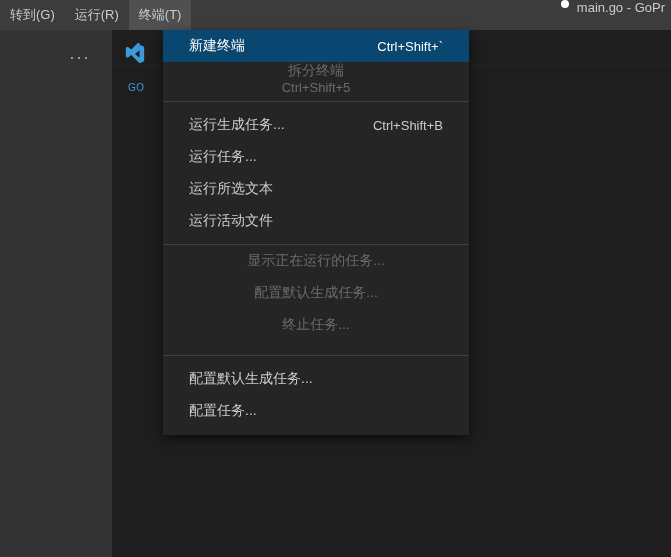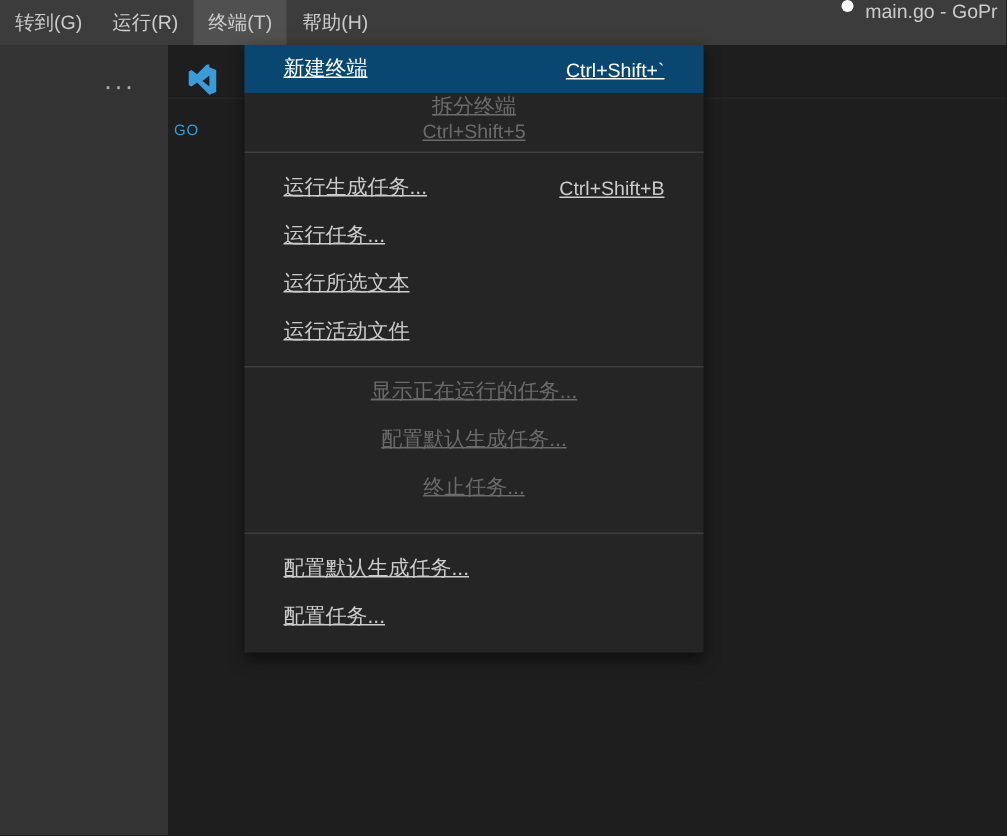--- a/index.html
+++ b/index.html
@@ -13,43 +13,42 @@
   .dirty-dot { width: 8px; height: 8px; border-radius: 50%; background: #fff; margin-right: 8px; }
   
   .body-area { position: absolute; top: 30px; left: 0; right: 0; bottom: 0; display: flex; background: #1e1e1e; }
   
   .activitybar { width: 112px; background: #333333; }
   .activitybar .dots { text-align: right; padding: 18px 22px 0 0; color: #aaa; font-size: 18px; letter-spacing: 1px; line-height: 1; }
   
   .editor-area { flex: 1; background: #1e1e1e; position: relative; }
   .tab-row { height: 36px; display: flex; align-items: flex-end; padding-left: 8px; border-bottom: 1px solid #252526; }
   .vs-icon { width: 22px; height: 22px; position: relative; margin: 10px 0 0 4px; }
-  .go-label { position: absolute; top: 52px; left: 4px; font-size: 10px; font-weight: 400; color: #3b9bd9; letter-spacing: 0.5px; }
+  .go-label { position: absolute; top: 52px; left: 16px; font-size: 10px; font-weight: 400; color: #3b9bd9; letter-spacing: 0.5px; }
   
   .gutter { position: absolute; left: 0; top: 88px; width: 104px; text-align: right; padding-right: 30px; }
   .line-number { color: #c97b7b; font-size: 15px; }
   
   
   .dropdown { position: absolute; top: 30px; left: 163px; width: 306px; background: #252526; box-shadow: 0 4px 10px rgba(0,0,0,0.6); padding-bottom: 8px; }
   .dropdown ul { list-style: none; }
-  .dropdown li { display: flex; align-items: center; height: 32px; padding: 0 26px; font-size: 14px; text-decoration: underline; }
+  .dropdown li { display: flex; align-items: center; height: 32px; padding: 0 26px; font-size: 14px; }
   .dropdown li.highlight { background: #094771; color: #fff; }
   .dropdown li.disabled { color: #6b6b6b; flex-direction: column; }
   .dropdown li .label { flex: 1; }
   .dropdown li .shortcut { font-size: 13px; }
   .dropdown .sep { height: 1px; background: #3e3e3e; margin: 7px 0; }
 </style>
 </head>
 <body>
 
 <div class="menubar" id="menubar">
     <div class="menubar-item">转到(G)</div>
     <div class="menubar-item">运行(R)</div>
     <div class="menubar-item active">终端(T)</div>
-    <div class="menubar-item">帮助(H)</div>
   </div>
 
 <div class="title-area">
   <span class="dirty-dot"></span>
   <span>main.go - GoPr</span>
 </div>
 
 <div class="body-area">
   <div class="activitybar">
     <div class="dots">···</div>

